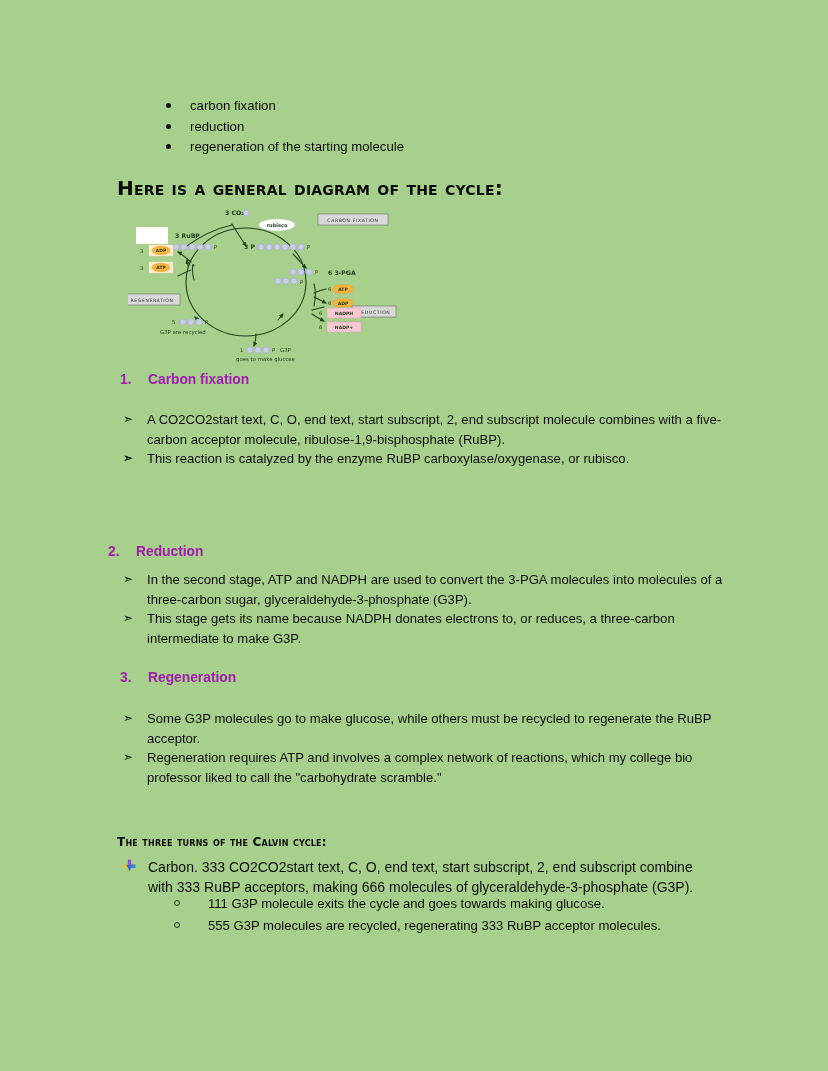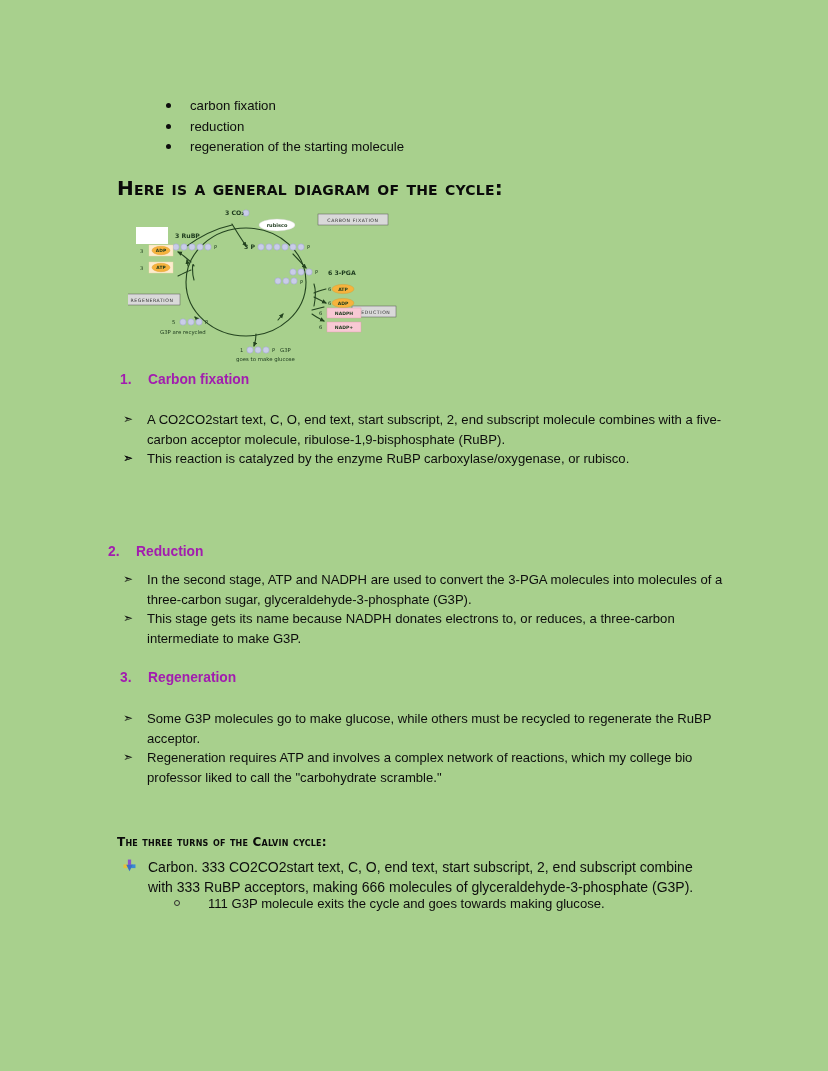--- a/index.html
+++ b/index.html
@@ -423,15 +423,19 @@
       </svg>
       <span>Carbon. 333 CO2CO2start text, C, O, end text, start subscript, 2,  end subscript combine with 333 RuBP acceptors, making 666 molecules of glyceraldehyde-3-phosphate (G3P).</span>
     </li>
   </ul>
 
   <ul class="turns-sub">
     <li>
       <span class="ocirc"></span>
       <span>111 G3P molecule exits the cycle and goes towards making glucose.</span>
     </li>
+    <li>
+      <span class="ocirc"></span>
+      <span>555 G3P molecules are recycled, regenerating 333 RuBP acceptor molecules.</span>
+    </li>
   </ul>
 
 </div>
 
 </body></html>

